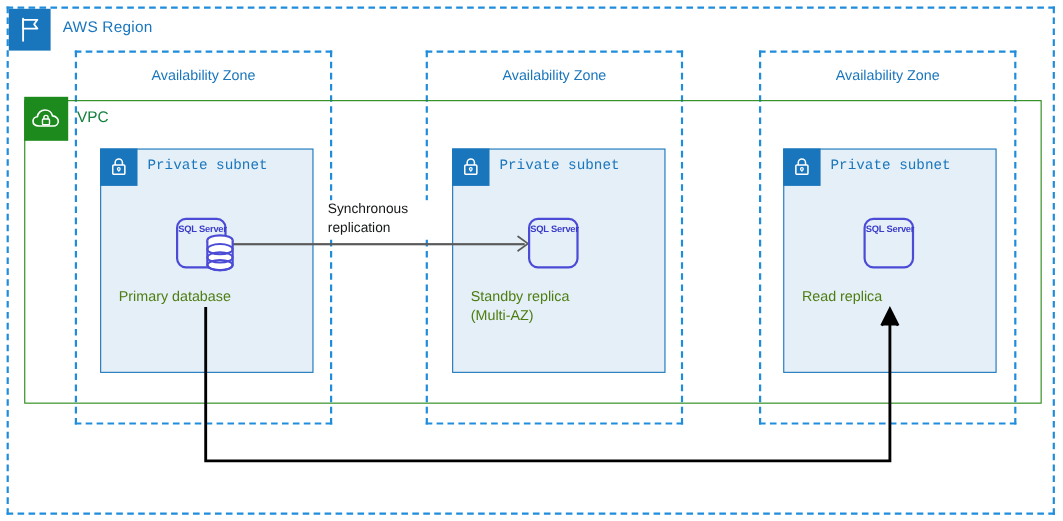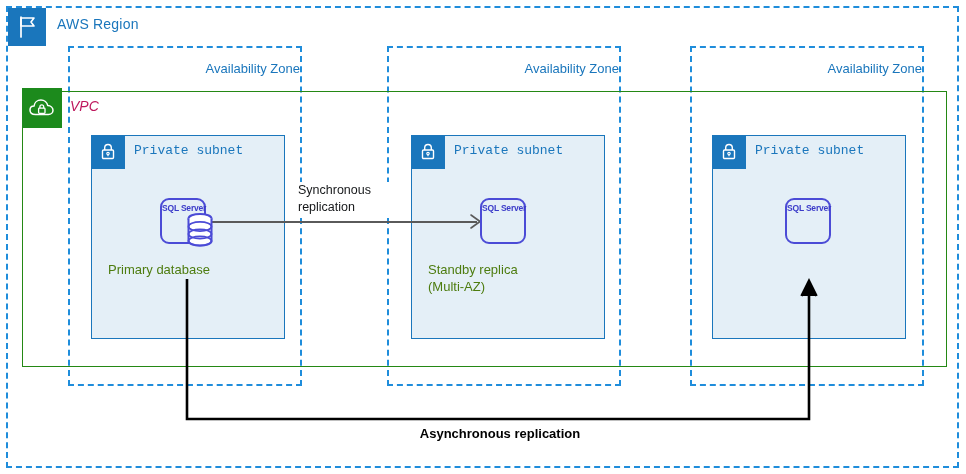--- a/index.html
+++ b/index.html
@@ -49,21 +49,21 @@
     position: absolute;
     top: 46px;
     height: 340px;
     border: 2px dashed #1f8ddb;
     background: transparent;
   }
   .az-label {
     position: absolute;
     top: 13px;
     left: 0; right: 0;
-    text-align: right;
+    text-align: center;
     font-size: 13px;
     color: #1a76bc;
     white-space: nowrap;
   }
 
   
   .vpc-box {
     position: absolute;
     left: 22px; top: 91px;
     width: 925px; height: 276px;
@@ -76,23 +76,22 @@
     width: 40px; height: 40px;
     background: #1c8a1c;
     display: flex;
     align-items: center;
     justify-content: center;
   }
   .vpc-label {
     position: absolute;
     left: 70px; top: 98px;
     font-size: 14px;
-    color: #be185d;
-    white-space: nowrap;
-    font-style: italic;
+    color: #15803d;
+    white-space: nowrap;
   }
 
   
   .subnet-box {
     position: absolute;
     top: 135px;
     width: 194px; height: 204px;
     background: #e4eff7;
     border: 1.5px solid #1a76bc;
   }
@@ -280,20 +279,22 @@
     <div class="sql-node-text">SQL Server</div>
   </div>
   <div class="node-caption" style="left:428px; top:261px; width:160px;">
     <div>Standby replica</div>
     <div>(Multi-AZ)</div>
   </div>
 
   <div class="sql-node" style="left:785px; top:198px;">
     <div class="sql-node-text">SQL Server</div>
   </div>
+  <div class="node-caption" style="left:729px; top:261px; width:160px;">
+    <div>Read replica</div>
+  </div>
 
   <svg class="async-svg">
     <path d="M187 279 L187 419 L809 419 L809 287" stroke="#000000" stroke-width="2.6" fill="none" stroke-linejoin="miter" stroke-linecap="butt"></path>
     <path d="M801.5 296 L809 281 L816.5 296" stroke="#000000" stroke-width="2.6" fill="#000000" stroke-linejoin="miter"></path>
   </svg>
-  <div class="async-label">Asynchronous replication</div>
 
 </div>
 
 </body></html>

